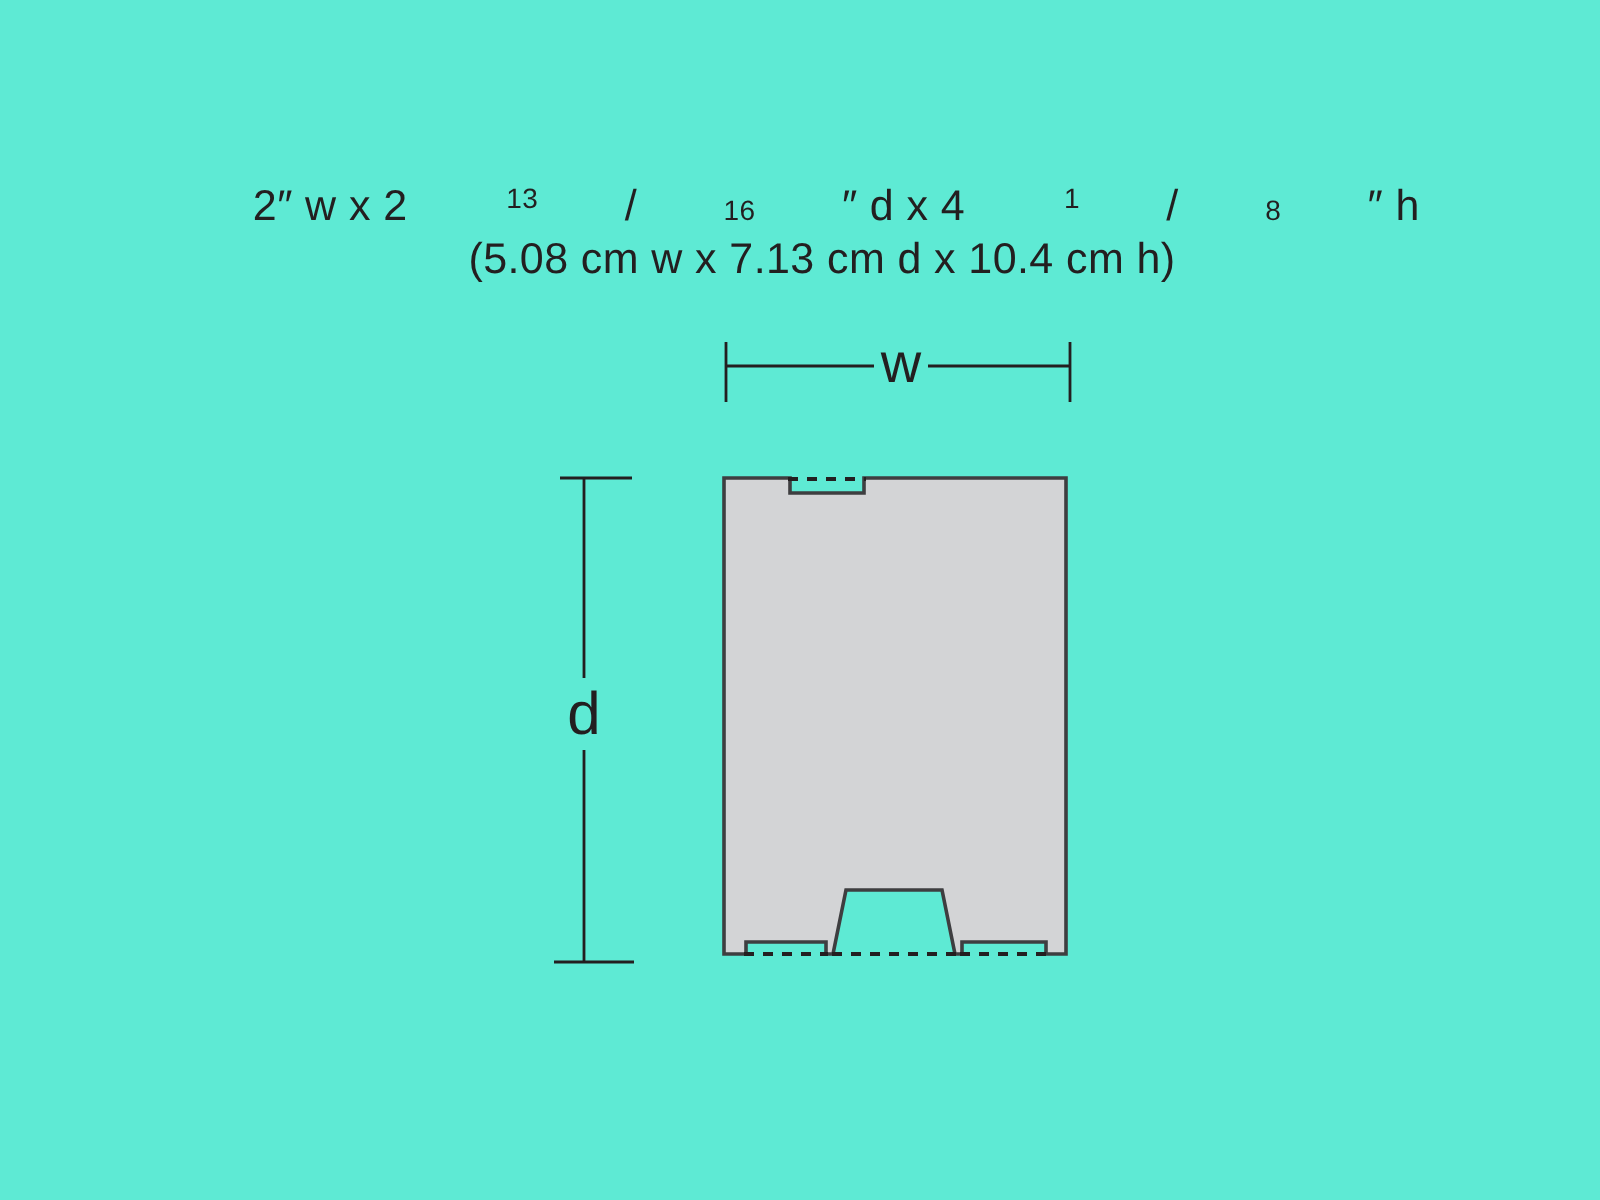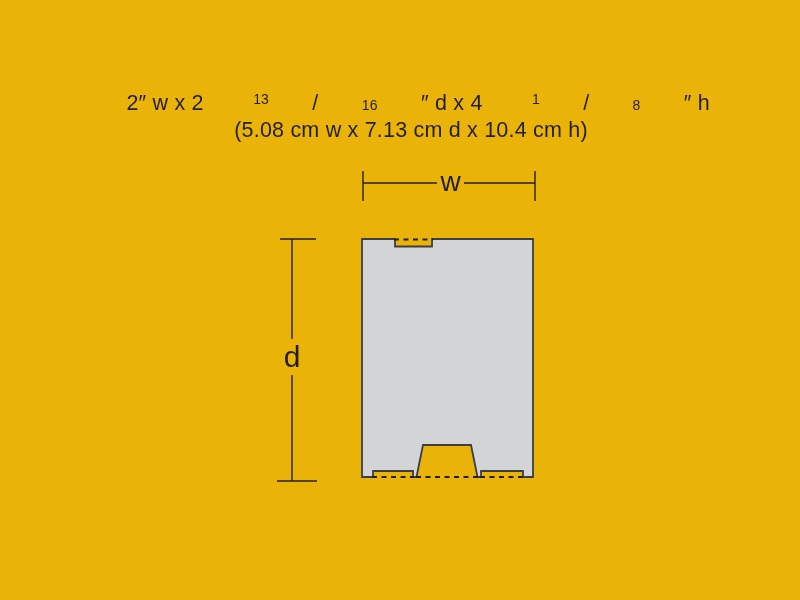--- a/index.html
+++ b/index.html
@@ -5,21 +5,21 @@
   html, body {
     margin: 0;
     padding: 0;
     background: #ffffff;
     font-family: "Liberation Sans", "DejaVu Sans", sans-serif;
   }
   .stage {
     position: relative;
     width: 800px;
     height: 600px;
-    background: #eab308;
+    background: #5eead4;
     overflow: hidden;
   }
   svg text {
     white-space: pre;
     fill: #231f20;
   }
   .hdr-text {
     font-size: 21.5px;
     letter-spacing: 0.2px;
   }

